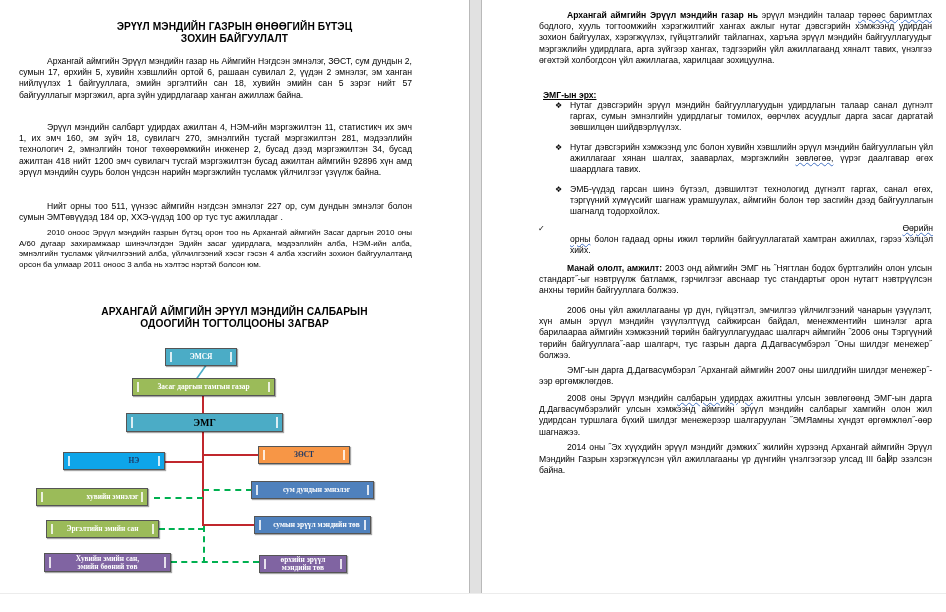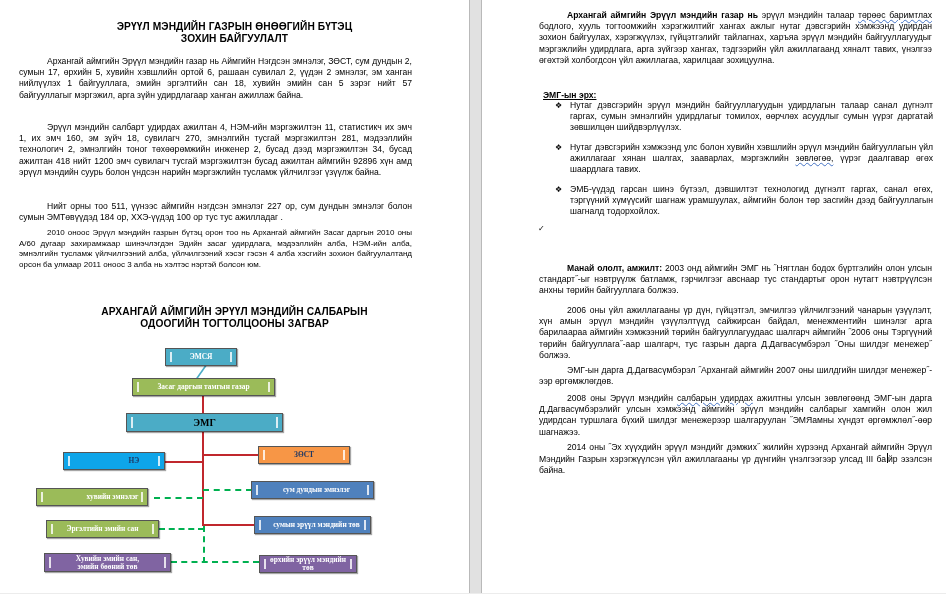--- a/index.html
+++ b/index.html
@@ -105,44 +105,48 @@
     </div>
   <div class="box green" style="left:46px;top:520px;width:113px;height:18px;">
       <span>Эргэлтийн эмийн сан</span>
     </div>
   <div class="box darkblue" style="left:254px;top:516px;width:117px;height:18px;">
       <span>сумын эрүүл мэндийн төв</span>
     </div>
   <div class="box purple" style="left:44px;top:553px;width:127px;height:19px;">
       <span style="padding:0 28px;">Хувийн эмийн сан, эмийн бөөний төв</span>
     </div>
-  <div class="box purple" style="left:259px;top:555px;width:98px;height:18px;">
+  <div class="box purple" style="left:259px;top:555px;width:88px;height:18px;">
       <span style="padding:0 10px;">өрхийн эрүүл мэндийн төв</span>
     </div>
 </div>
 
 <div class="gutter"></div>
 
 <div class="page page-right">
   <div class="para" style="left:57px;top:10px;width:393px;">
     <span class="indent"></span><b>Архангай аймгийн Эрүүл мэндийн газар нь</b><span> эрүүл мэндийн талаар </span><span class="squiggle">төрөөс баримтлах</span><span> бодлого,  хууль тогтоомжийн хэрэгжилтийг хангах ажлыг нутаг дэвсгэрийн хэмжээнд удирдан зохион байгуулах, хэрэгжүүлэх, гүйцэтгэлийг тайлагнах, харъяа эрүүл мэндийн байгууллагуудыг мэргэжлийн удирдлага, арга зүйгээр хангах, тэдгээрийн үйл ажиллагаанд хяналт  тавих,  үнэлгээ өгөхтэй холбогдсон үйл ажиллагаа, харилцааг зохицуулна.</span>
   </div>
 
   <div class="para ul" style="left:61px;top:90px;width:200px;">ЭМГ-ын эрх:</div>
 
   <span class="bullet-mark" style="left:73px;top:100px;">❖</span>
-  <div class="bullet" style="left:88px;top:100px;width:363px;"><span>Нутаг дэвсгэрийн эрүүл мэндийн байгууллагуудын удирдлагын талаар санал дүгнэлт гаргах, сумын эмнэлгийн удирдлагыг томилох, өөрчлөх асуудлыг сумын үүрэг даргатай зөвшилцөн шийдвэрлүүлэх.</span></div>
+  <div class="bullet" style="left:88px;top:100px;width:363px;"><span>Нутаг дэвсгэрийн эрүүл мэндийн байгууллагуудын удирдлагын талаар санал дүгнэлт гаргах, сумын эмнэлгийн удирдлагыг томилох, өөрчлөх асуудлыг дарга засаг даргатай зөвшилцөн шийдвэрлүүлэх.</span></div>
 
   <span class="bullet-mark" style="left:73px;top:142px;">❖</span>
   <div class="bullet" style="left:88px;top:142px;width:363px;"><span>Нутаг дэвсгэрийн хэмжээнд улс болон хувийн хэвшлийн эрүүл мэндийн байгууллагын үйл ажиллагааг хянан шалгах, зааварлах, мэргэжлийн </span><span class="squiggle">зөвлөгөө,</span><span> үүрэг даалгавар өгөх шаардлага тавих.</span></div>
 
   <span class="bullet-mark" style="left:73px;top:184px;">❖</span>
   <div class="bullet" style="left:88px;top:184px;width:363px;"><span>ЭМБ-үүдэд гарсан шинэ бүтээл, дэвшилтэт технологид дүгнэлт гаргах, санал өгөх, тэргүүний хүмүүсийг шагнаж урамшуулах, аймгийн  болон төр засгийн дээд байгууллагын шагналд тодорхойлох.</span></div>
 
   <span class="bullet-mark" style="left:56px;top:223px;">✓</span>
+  <div class="bullet" style="left:88px;top:223px;width:363px;">
+    <div style="text-align:right;"><span class="squiggle">Өөрийн</span></div>
+    <div><span class="squiggle">орны</span><span> болон гадаад орны ижил төрлийн байгууллагатай хамтран ажиллах,  гэрээ хэлцэл хийх.</span></div>
+  </div>
 
   <div class="para" style="left:57px;top:263px;width:393px;">
     <span class="indent"></span><b>Манай ололт, амжилт:</b><span> 2003 онд аймгийн ЭМГ нь ˝Нягтлан бодох бүртгэлийн олон улсын стандарт˝-ыг нэвтрүүлж батламж, гэрчилгээг авснаар тус стандартыг орон нутагт нэвтрүүлсэн анхны төрийн байгууллага болжээ.</span>
   </div>
 
   <div class="para" style="left:57px;top:305px;width:393px;">
     <span class="indent"></span><span>2006 оны үйл ажиллагааны үр дүн, гүйцэтгэл, эмчилгээ үйлчилгээний чанарын үзүүлэлт, хүн амын эрүүл мэндийн үзүүлэлтүүд сайжирсан байдал, менежментийн шинэлэг арга барилаараа  аймгийн хэмжээний төрийн байгууллагуудаас шалгарч аймгийн ˝2006 оны Тэргүүний төрийн байгууллага˝-аар шалгарч, тус газрын дарга Д.Дагвасүмбэрэл ˝Оны шилдэг менежер˝ болжээ.</span>
   </div>
 
   <div class="para" style="left:57px;top:365px;width:393px;">

